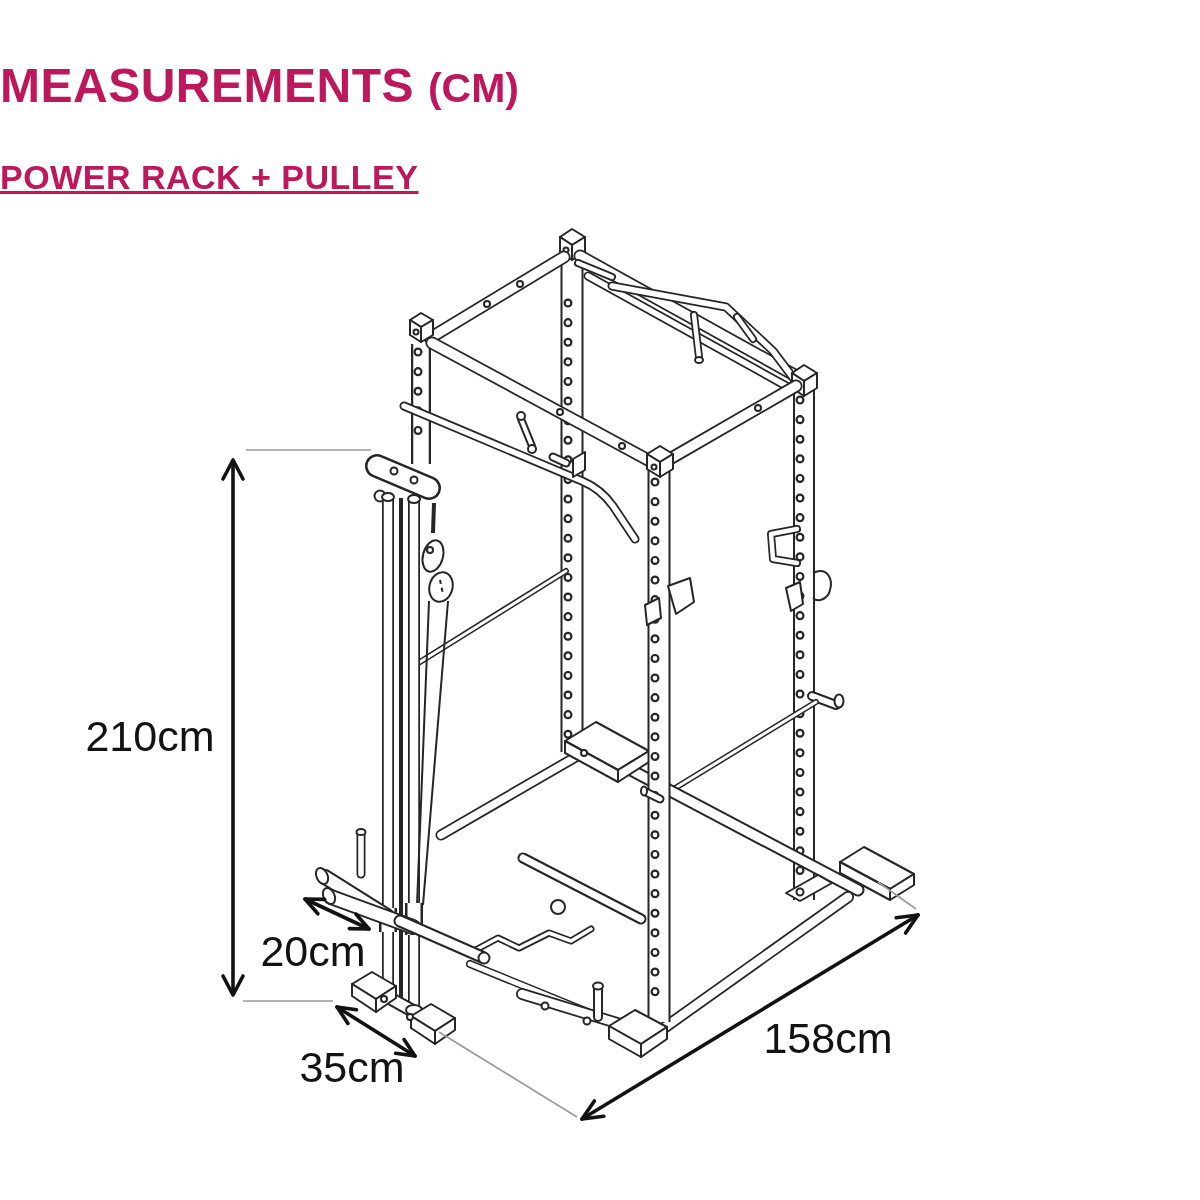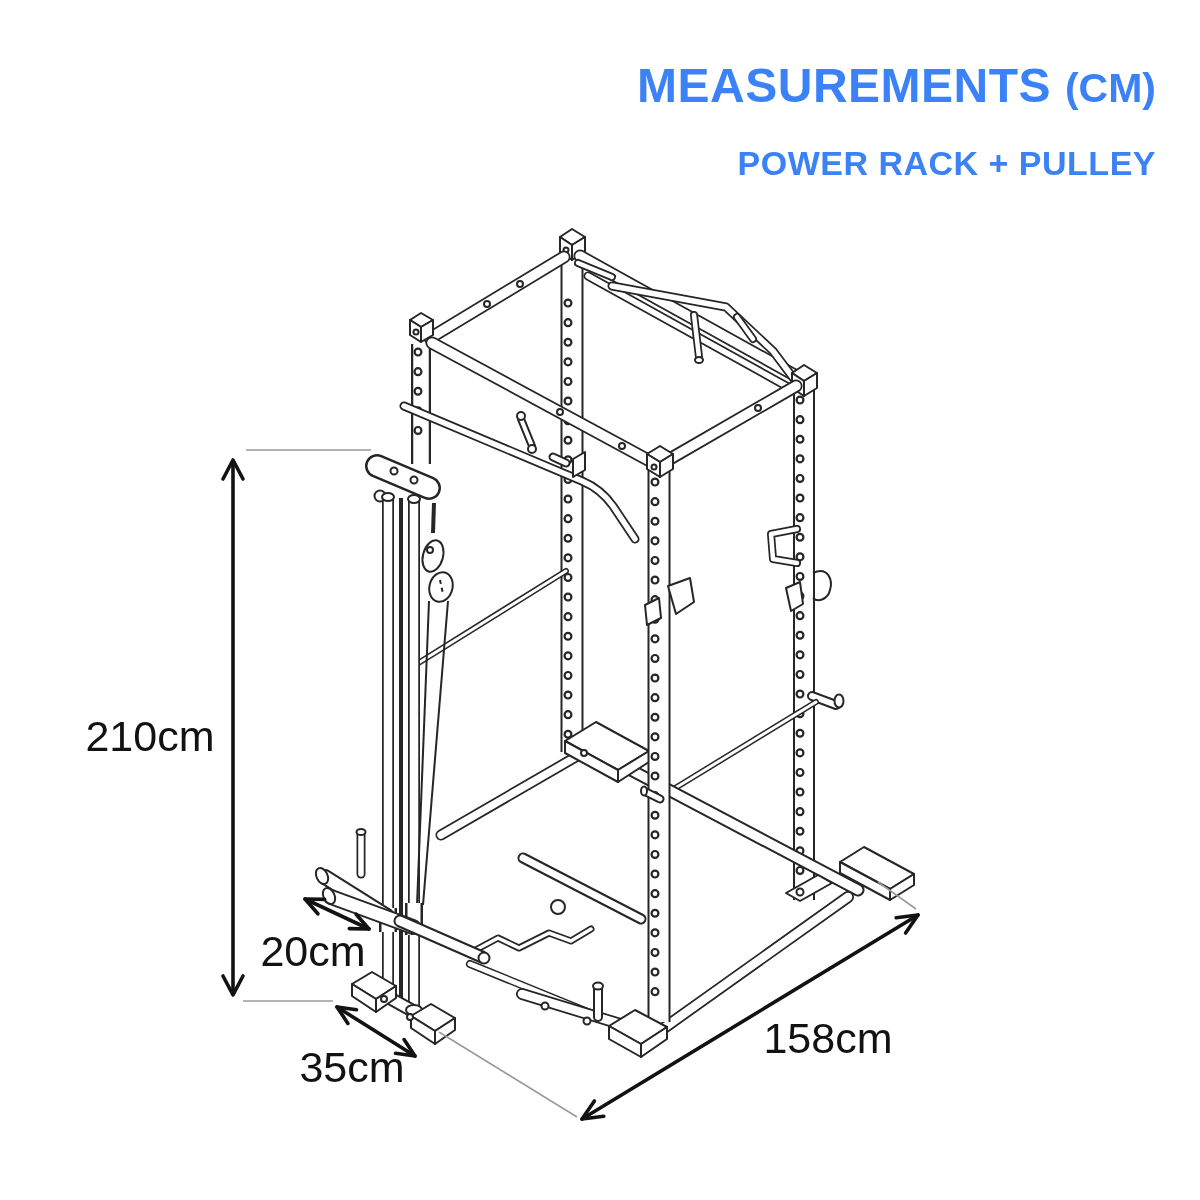--- a/index.html
+++ b/index.html
@@ -1,20 +1,20 @@
 <!DOCTYPE html>
 <html><head>
 <meta charset="utf-8">
 <style>
   html,body{margin:0;padding:0;background:#fff;}
   body{width:1200px;height:1200px;position:relative;font-family:"Liberation Sans",sans-serif;overflow:hidden;}
-  .hdr{position:absolute;left:0;top:0;width:1156px;text-align:right;color:#3b82f6;}
+  .hdr{position:absolute;left:0;top:0;width:1156px;text-align:left;color:#be185d;}
   .title{margin-top:62px;font-size:48px;font-weight:900;letter-spacing:.5px;line-height:1;}
   .title .suffix{font-size:41px;font-weight:900;letter-spacing:0;}
-  .subtitle{margin-top:36px;font-size:34px;font-weight:800;letter-spacing:.5px;line-height:1;}
+  .subtitle{margin-top:50px;font-size:34px;font-weight:800;letter-spacing:.5px;line-height:1;text-decoration:underline;}
   svg{position:absolute;left:0;top:0;}
   
   .b{fill:none;stroke:#262626;stroke-linejoin:round;}
   .r{stroke-linecap:round;}
   .w{stroke:#fff;}
   .q{fill:#fff;stroke:#262626;stroke-width:2;stroke-linejoin:round;}
   .o{fill:#fff;stroke:#262626;stroke-width:2;}
   .t{fill:none;stroke:#262626;stroke-width:2;}
   .hd{fill:none;stroke:#262626;stroke-width:9;stroke-dasharray:.1 19.5;stroke-linecap:round;}
   .hw{fill:none;stroke:#fff;stroke-width:4.6;stroke-dasharray:.1 19.5;stroke-linecap:round;}

